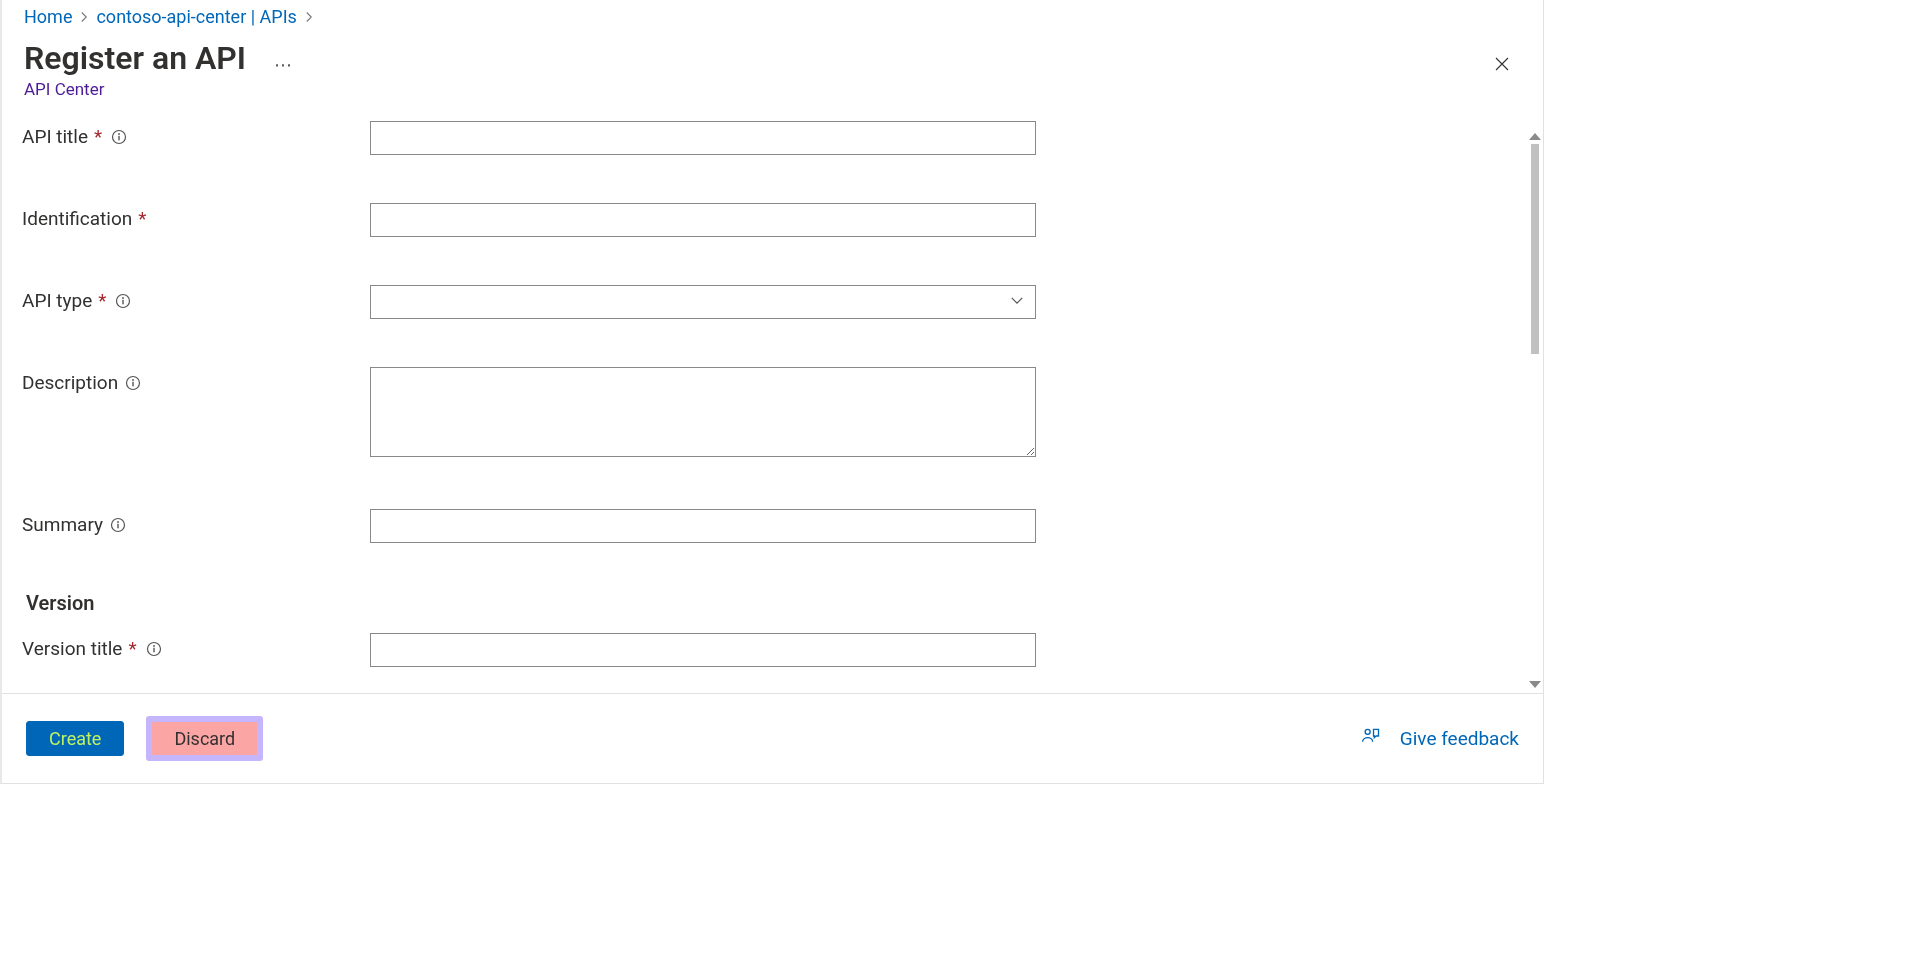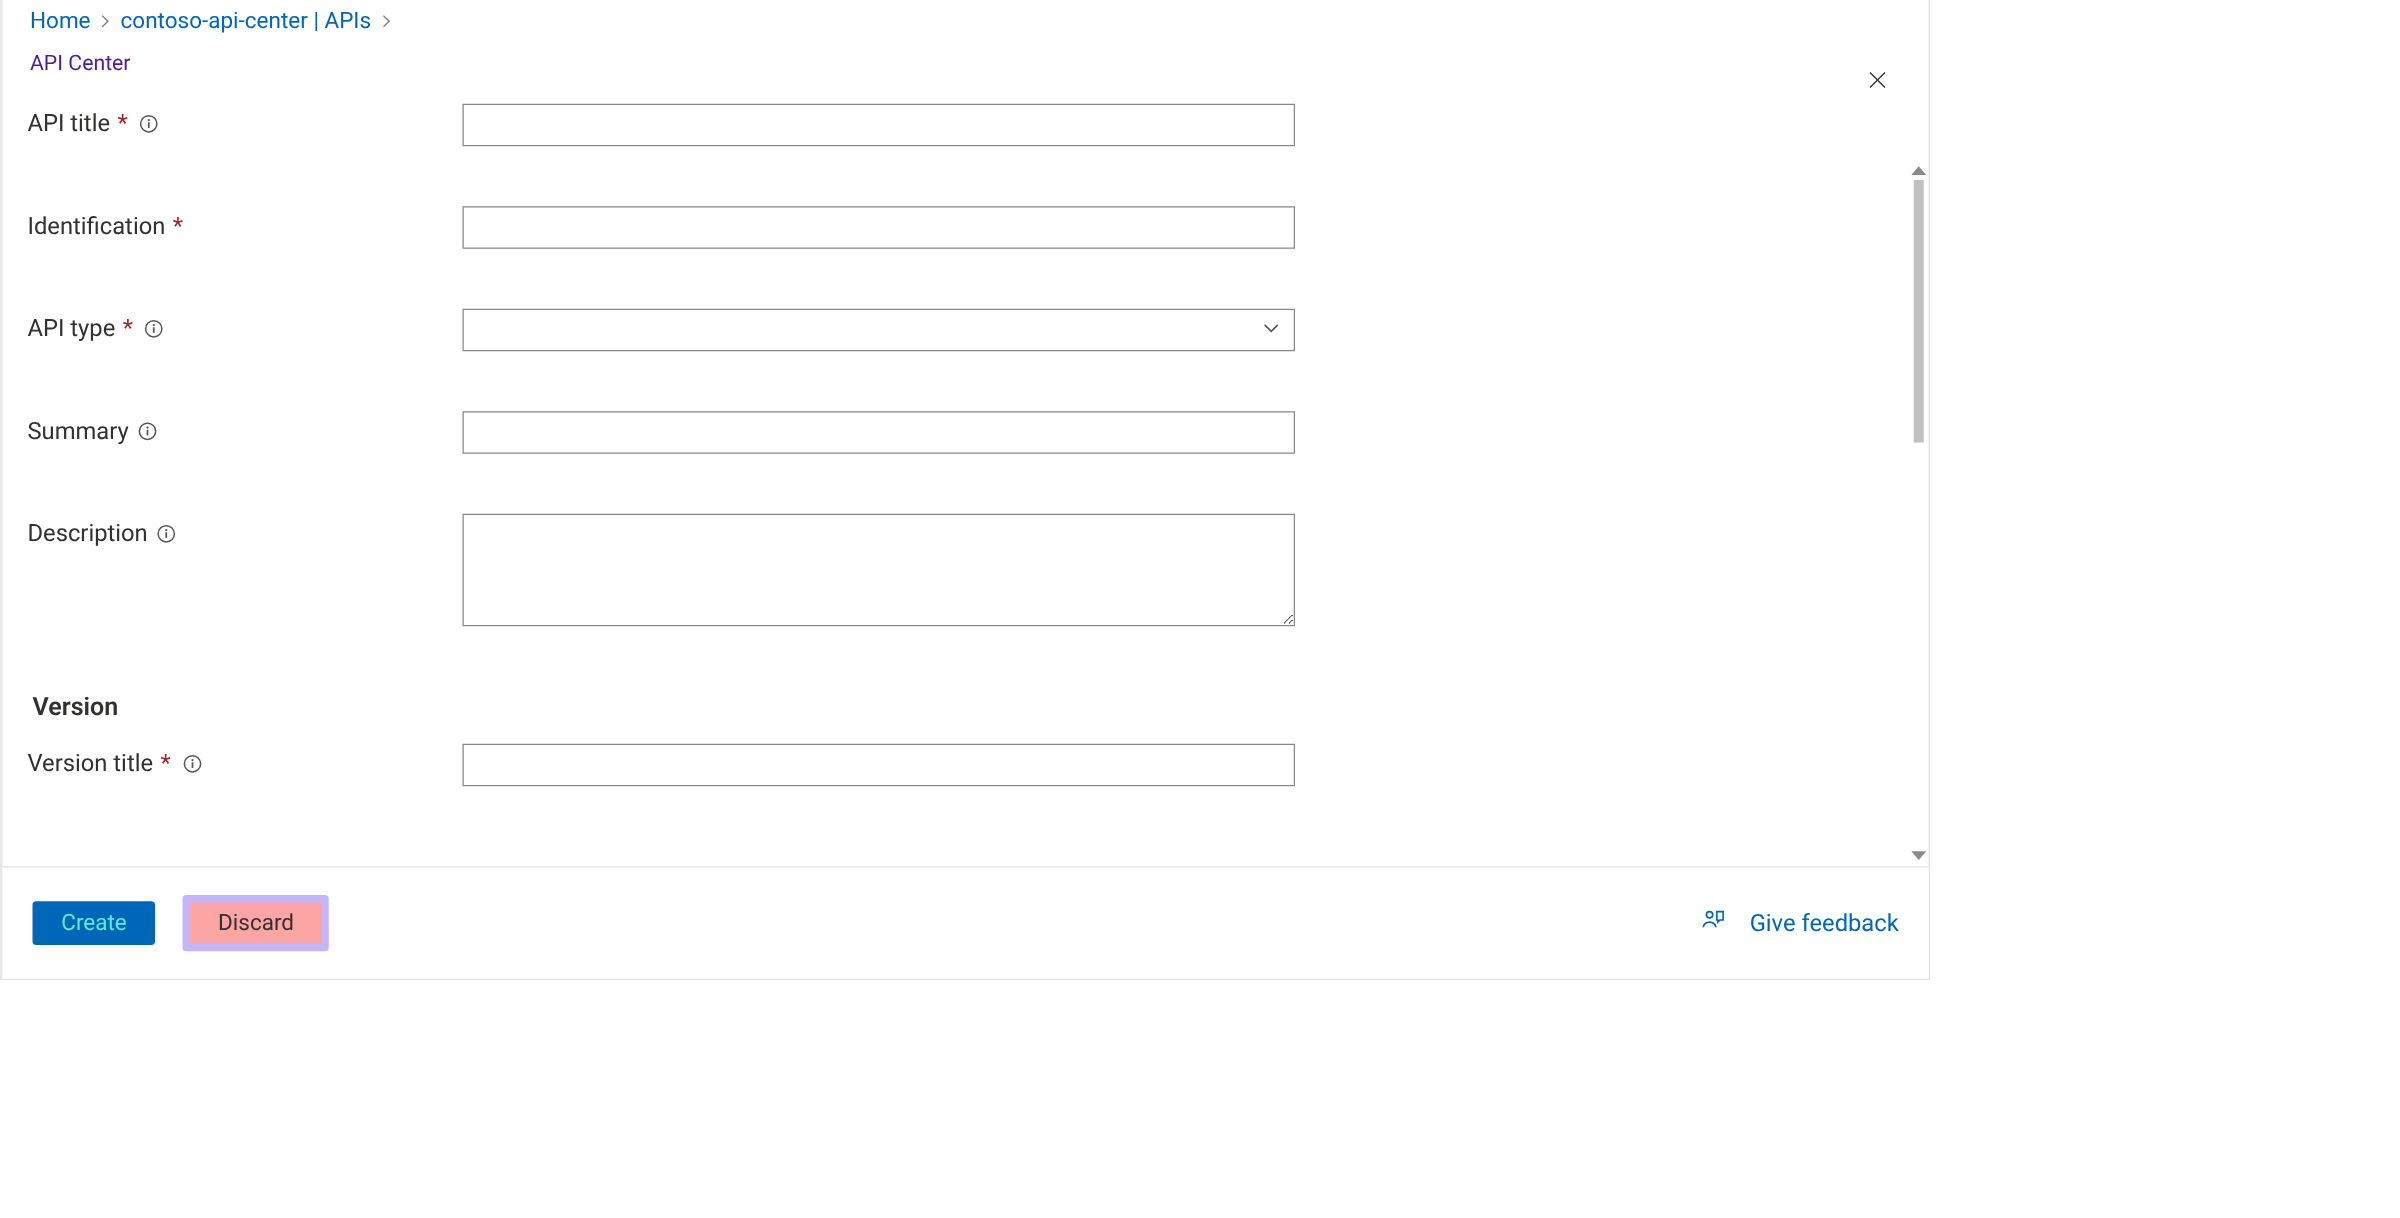--- a/index.html
+++ b/index.html
@@ -235,21 +235,21 @@
   }
   .btn {
     font-family: inherit;
     font-size: 18px;
     padding: 6px 22px;
     border-radius: 3px;
     cursor: pointer;
   }
   .btn-primary {
     background: #0067b8;
-    color: #5eead4;
+    color: #bef264;
     border: 1px solid #0067b8;
   }
   .btn-secondary {
     background: #fca5a5;
     color: #323130;
     border: 6px solid #c4b5fd;
     margin-left: 12px;
   }
   .footer-spacer { flex: 1; }
   .feedback-link {
@@ -279,20 +279,24 @@
     <a>contoso-api-center | APIs</a>
     <span class="chev">
       <svg viewBox="0 0 16 16" width="12" height="12">
           <path d="M5 2l6 6-6 6" fill="none" stroke="currentColor" stroke-width="1.5"></path>
         </svg>
     </span>
   </div>
 
   <div class="header">
     <div class="header-left">
+      <div>
+        <h1 class="page-title">Register an API</h1>
+        <span class="title-more">⋯</span>
+      </div>
       <div class="page-subtitle">API Center</div>
     </div>
     <div class="close-btn">
       <span>
         <svg viewBox="0 0 24 24">
             <path d="M4 4l16 16M20 4L4 20" stroke="#323130" stroke-width="1.5" fill="none"></path>
           </svg>
       </span>
     </div>
   </div>
@@ -345,47 +349,47 @@
             <svg viewBox="0 0 16 16">
                 <path d="M2 5l6 6 6-6" fill="none" stroke="currentColor" stroke-width="1.4"></path>
               </svg>
           </span>
         </div>
       </div>
     </div>
 
     <div class="form-row">
       <div class="form-label">
+        <span>Description</span>
+        <span class="info-icon">
+          <svg viewBox="0 0 16 16">
+              <circle cx="8" cy="8" r="6.5" fill="none" stroke="currentColor" stroke-width="1.2"></circle>
+              <circle cx="8" cy="5" r="0.9" fill="currentColor"></circle>
+              <rect x="7.3" y="6.8" width="1.4" height="4.5" fill="currentColor"></rect>
+            </svg>
+        </span>
+      </div>
+      <div class="form-control">
+        <textarea class="textarea-input" style=""></textarea>
+      </div>
+    </div>
+
+    <div class="form-row">
+      <div class="form-label">
         <span>Summary</span>
         <span class="info-icon">
           <svg viewBox="0 0 16 16">
               <circle cx="8" cy="8" r="6.5" fill="none" stroke="currentColor" stroke-width="1.2"></circle>
               <circle cx="8" cy="5" r="0.9" fill="currentColor"></circle>
               <rect x="7.3" y="6.8" width="1.4" height="4.5" fill="currentColor"></rect>
             </svg>
         </span>
       </div>
       <div class="form-control">
         <input type="text" class="text-input" value="" style="">
-      </div>
-    </div>
-
-    <div class="form-row">
-      <div class="form-label">
-        <span>Description</span>
-        <span class="info-icon">
-          <svg viewBox="0 0 16 16">
-              <circle cx="8" cy="8" r="6.5" fill="none" stroke="currentColor" stroke-width="1.2"></circle>
-              <circle cx="8" cy="5" r="0.9" fill="currentColor"></circle>
-              <rect x="7.3" y="6.8" width="1.4" height="4.5" fill="currentColor"></rect>
-            </svg>
-        </span>
-      </div>
-      <div class="form-control">
-        <textarea class="textarea-input" style=""></textarea>
       </div>
     </div>
 
     <div class="section-heading">Version</div>
 
     <div class="form-row version-row">
       <div class="form-label">
         <span>Version title</span>
         <span class="required">*</span>
         <span class="info-icon">

